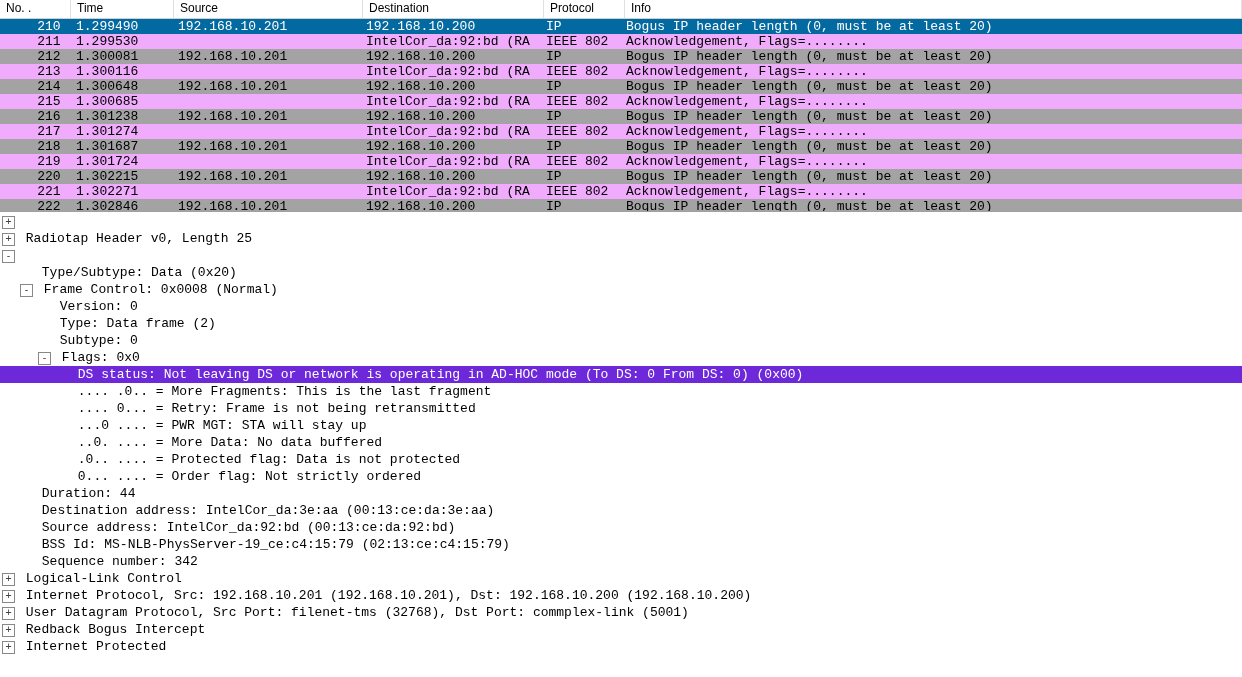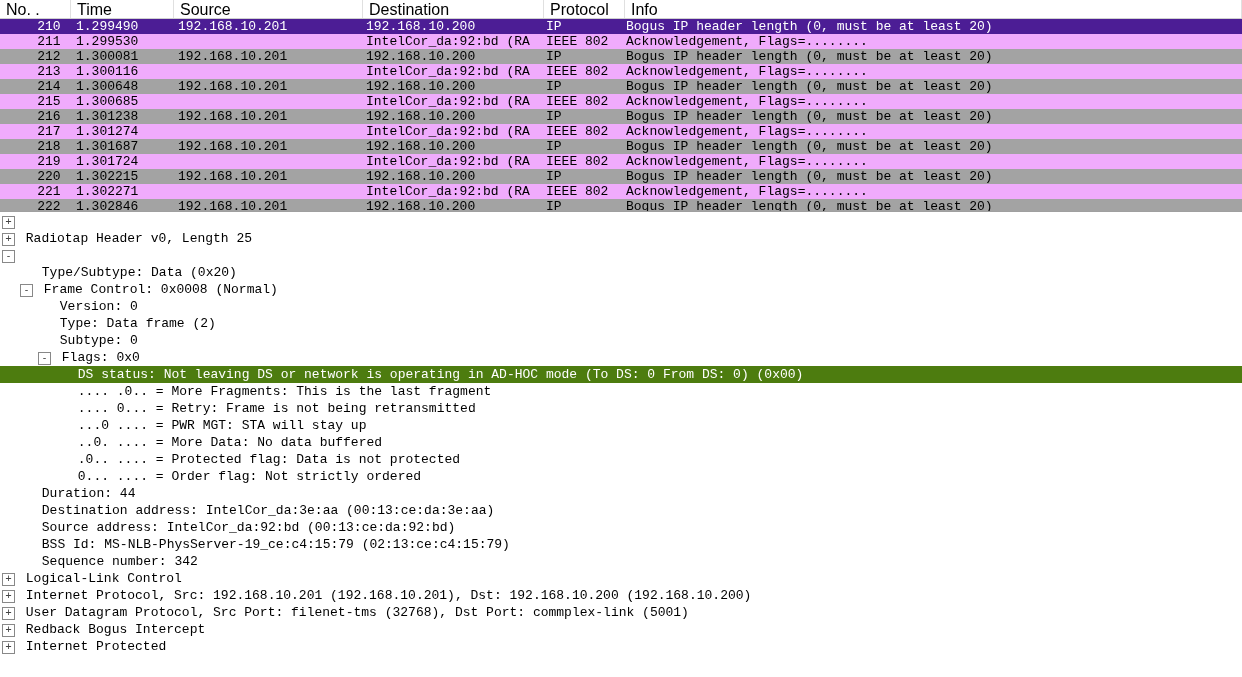--- a/index.html
+++ b/index.html
@@ -1,37 +1,37 @@
 <!DOCTYPE html>
 <html><head>
 <meta charset="utf-8">
 <style>
   html,body{margin:0;padding:0;font-family:"Consolas","Courier New",monospace;font-size:13px;color:#000;background:#fff;height:100%;overflow:hidden}
   .app{display:flex;flex-direction:column;height:100vh;width:100%}
   
   .packet-list{border-bottom:1px solid #a0a0a0;flex:0 0 auto;height:211px;overflow:hidden;display:flex;flex-direction:column}
-  .plist-header{display:flex;background:#fff;border-bottom:1px solid #d0d0d0;flex:0 0 auto;height:18px;font-family:"Segoe UI",Tahoma,sans-serif;font-size:16px}
+  .plist-header{display:flex;background:#fff;border-bottom:1px solid #d0d0d0;flex:0 0 auto;height:18px;font-family:"Segoe UI",Tahoma,sans-serif;font-size:12px}
   .plist-header .col{border-right:1px solid #e0e0e0;padding:1px 4px 0 6px;white-space:nowrap;overflow:hidden;text-overflow:clip}
   .plist-body{flex:1 1 auto;overflow:hidden}
   .prow{display:flex;height:15px;line-height:15px;white-space:pre}
   .prow .cell{padding:0 4px 0 6px;overflow:hidden}
   .prow.alt{background:#a3a3a3}
-  .prow.sel{background:#4c1d95;color:#fff}
+  .prow.sel{background:#0369a1;color:#fff}
   .prow.plain{background:#f0abfc}
   
   .c-no{width:60px;text-align:left}
   .c-time{width:92px}
   .c-src{width:178px}
   .c-dst{width:170px}
   .c-proto{width:70px}
   .c-info{flex:1}
   
   .details{flex:1 1 auto;overflow:auto;background:#fff;border-top:1px solid #fff}
   .drow{display:flex;align-items:flex-start;height:17px;line-height:17px;white-space:pre}
-  .drow.sel{background:#4d7c0f;color:#fff}
+  .drow.sel{background:#6d28d9;color:#fff}
   .toggle{width:11px;height:11px;border:1px solid #888;margin:3px 3px 0 0;font-size:10px;line-height:9px;text-align:center;font-family:monospace;color:#444;flex:0 0 auto;background:#fff}
   .toggle.blank{border:none;background:transparent}
   .ind{display:inline-block}
   .ind1{width:18px}
   .ind2{width:36px}
   .ind3{width:54px}
   .pad0{width:2px;display:inline-block}
 </style>
 </head>
 <body>

